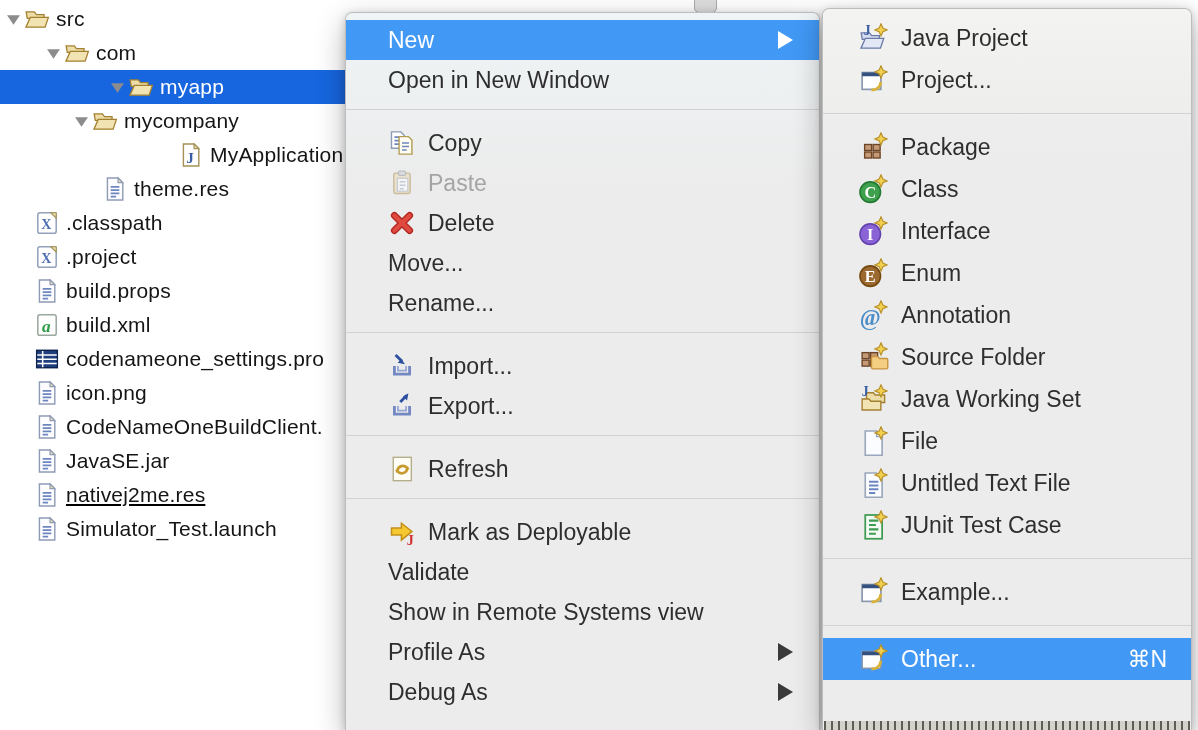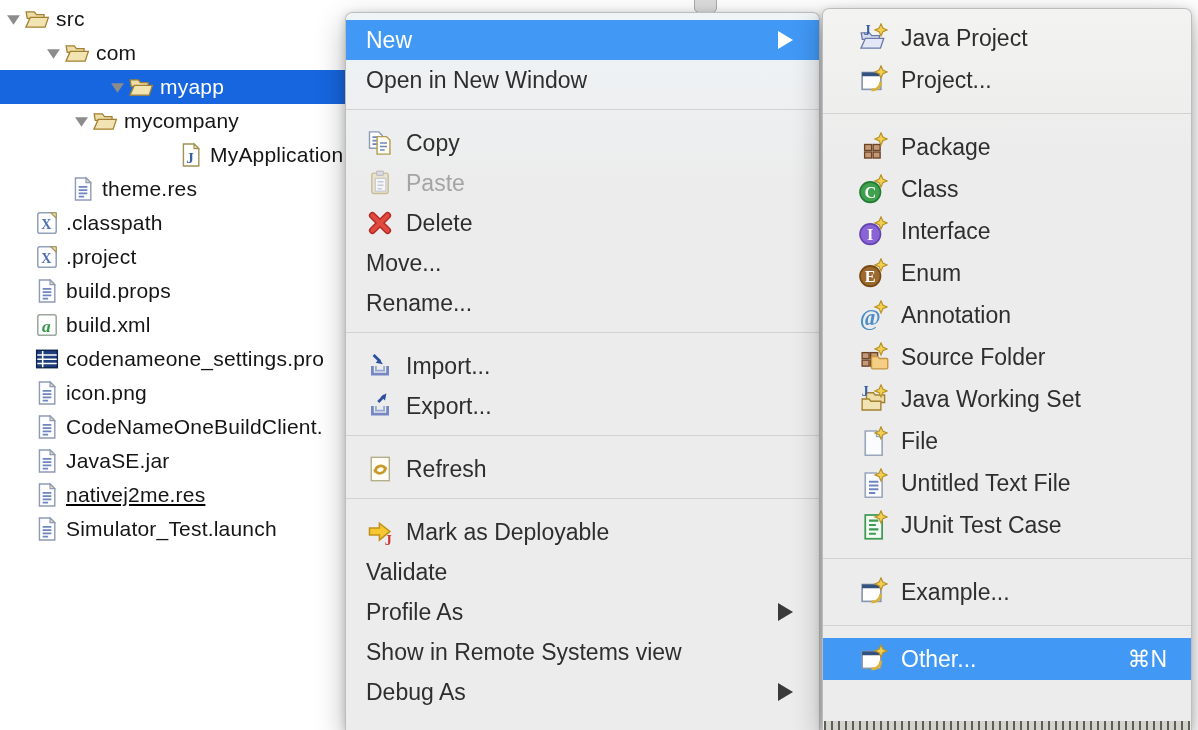--- a/index.html
+++ b/index.html
@@ -27,21 +27,21 @@
   .ctx  { left:345px; top:12px; width:475px; height:718px; border-bottom:none;
           border-radius:7px 7px 0 0;
           background:linear-gradient(180deg,#EFF4F6 0,#ECECEC 170px); }
   .sub  { left:822px; top:8px;  width:370px; height:722px; border-bottom:none;
           border-radius:7px 7px 0 0;
           background:linear-gradient(180deg,#F3F3F1 0,#ECECEC 140px); }
   .menu .pad { padding-top:7px; }
   .sub  .pad { padding-top:8px; }
 
   .mrow { position:relative; display:flex; align-items:center; height:40px;
-          padding-left:20px; padding-right:20px; }
+          padding-left:42px; padding-right:20px; }
   .sub .mrow { height:42px; padding-left:36px; }
   .mrow.sel { background:#4198F5; }
   .micon { display:inline-flex; width:28px; height:28px; margin-right:12px; flex:none; align-items:center; justify-content:center; }
   .micon svg { width:28px; height:28px; }
   .sub .micon { width:30px; height:30px; }
   .sub .micon svg { width:30px; height:30px; }
   .mlabel { font-size:23px; color:#2E2E2E; }
   .mrow.sel .mlabel { color:#fff; }
   .mrow.dis .mlabel { color:#A4A4A4; }
   .mrow.dis .micon { opacity:.5; }
@@ -124,21 +124,21 @@
       <div class="trow" style="padding-left: 178px;">
         <span class="ticon">
           <svg viewBox="0 0 24 24" xmlns="http://www.w3.org/2000/svg">
             <path d="M5 1.8 h9.8 l4.4 4.4 v16 H5 z" fill="#FFFFFF" stroke="#A39155" stroke-width="1.3"></path>
             <path d="M14.8 1.8 v4.4 h4.4 z" fill="#EBDFAC" stroke="#A39155" stroke-width="1.1"></path>
             <text x="11" y="19" text-anchor="middle" font-family="Liberation Serif, serif" font-weight="bold" font-size="14" fill="#3A5FA5">J</text>
           </svg>
         </span>
         <span class="tlabel">MyApplication.</span>
       </div>
-      <div class="trow" style="padding-left: 70px;">
+      <div class="trow" style="padding-left: 70px; margin-left: 32px;">
         <span class="ticon">
           <svg viewBox="0 0 24 24" xmlns="http://www.w3.org/2000/svg">
             <path d="M5 1.8 h9.8 l4.4 4.4 v16 H5 z" fill="#FDFDFF" stroke="#8E9BB5" stroke-width="1.3"></path>
             <path d="M14.8 1.8 v4.4 h4.4 z" fill="#EBDFAC" stroke="#8E9BB5" stroke-width="1.1"></path>
             <path d="M8 10 h8 M8 13 h8 M8 16 h8 M8 19 h5" stroke="#6E86BF" stroke-width="1.7" fill="none"></path>
           </svg>
         </span>
         <span class="tlabel">theme.res</span>
       </div>
       <div class="trow" style="padding-left: 34px;">
@@ -333,25 +333,25 @@
               <path d="M3 8.5 h8.5 V4.5 L20.5 11.5 l-9 7.5 v-4.5 H3 z" fill="#F5C832" stroke="#C29018" stroke-width="1.3"></path>
               <text x="19" y="23" text-anchor="middle" font-family="Liberation Serif, serif" font-weight="bold" font-size="12" fill="#D03030">J</text>
             </svg>
           </span>
           <span class="mlabel">Mark as Deployable</span>
         </div>
         <div class="mrow">
           <span class="mlabel">Validate</span>
         </div>
         <div class="mrow">
+          <span class="mlabel">Show in Remote Systems view</span>
+        </div>
+        <div class="mrow">
           <span class="mlabel">Profile As</span>
           <span class="arrow"></span>
-        </div>
-        <div class="mrow">
-          <span class="mlabel">Show in Remote Systems view</span>
         </div>
         <div class="mrow">
           <span class="mlabel">Debug As</span>
           <span class="arrow"></span>
         </div>
       </div>
   </div>
   <div class="menu sub">
     <div class="pad" id="subbody">
         <div class="mrow">

